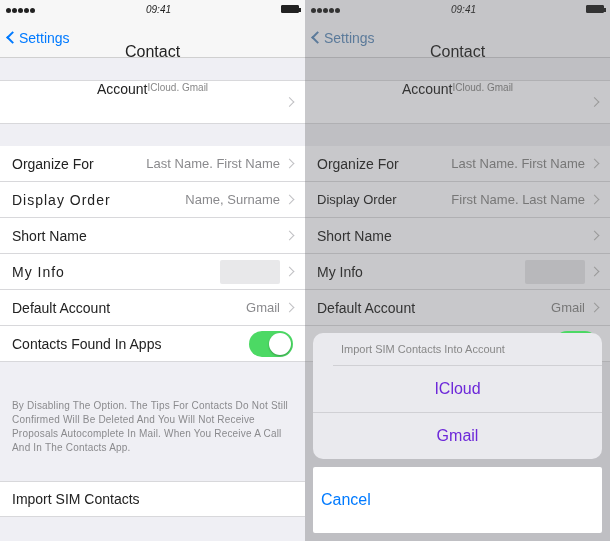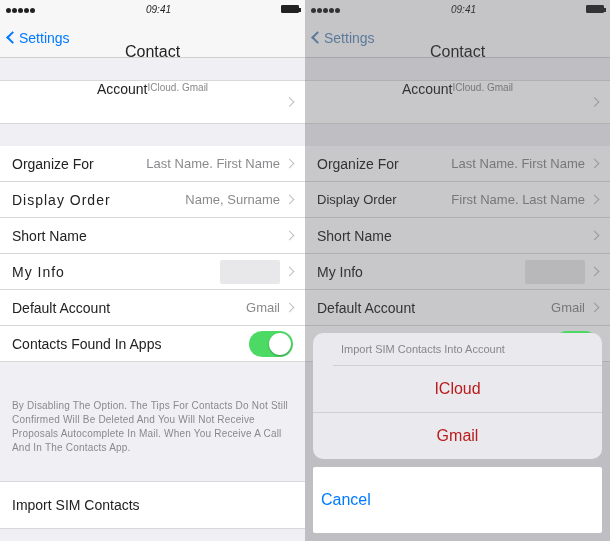--- a/index.html
+++ b/index.html
@@ -36,32 +36,32 @@
     .row .value { color: #8a8a8d; font-size: 13px; display: flex; align-items: center; }
     .screen.right .row .value { color: #777; }
     .chevron-right { display: inline-block; width: 7px; height: 7px; border-right: 1.5px solid #c0c0c3; border-top: 1.5px solid #c0c0c3; transform: rotate(45deg); margin-left: 6px; }
     .screen.right .chevron-right { border-color: #999; }
     .row.account { border-top: 1px solid #d8d8db; }
     .screen.right .row.account { border-top-color: #b0b0b3; }
     .switch { width: 44px; height: 26px; border-radius: 13px; background: #4cd964; position: relative; }
     .switch::after { content: ''; position: absolute; right: 2px; top: 2px; width: 22px; height: 22px; border-radius: 50%; background: #fff; box-shadow: 0 1px 2px rgba(0,0,0,0.3); }
     .footer-text { font-size: 10px; color: #8a8a8d; padding: 8px 12px; line-height: 1.4; letter-spacing: 0.2px; margin-top: 29px; }
     .screen.right .footer-text { color: #777; }
-    .import-row { height: 48px; display: flex; align-items: center; padding: 0 12px; font-size: 14px; color: #222; }
+    .import-row { height: 36px; display: flex; align-items: center; padding: 0 12px; font-size: 14px; color: #222; }
     .screen.left .import-row { background: #fff; border-top: 1px solid #d8d8db; border-bottom: 1px solid #d8d8db; }
     .myinfo-placeholder { width: 60px; height: 24px; background: #e8e8ea; border-radius: 2px; }
     .screen.right .myinfo-placeholder { background: #b8b8bb; }
     .row .right-group { display: flex; align-items: center; margin-left: auto; }
     .tall .right-group { position: absolute; right: 12px; top: 50%; transform: translateY(-50%); }
     .tall { position: relative; }
     
     .sheet-backdrop { position: absolute; left: 0; right: 0; bottom: 0; top: 0; display: flex; flex-direction: column; justify-content: flex-end; padding: 8px; }
     .sheet-group { background: #eaeaee; border-radius: 10px; overflow: hidden; margin-bottom: 8px; }
     .sheet-title { font-size: 11px; color: #888; text-align: left; padding: 10px 8px; border-bottom: 1px solid #d0d0d4; margin-left: 20px; }
-    .sheet-option { text-align: center; padding: 14px 8px; font-size: 16px; color: #b91c1c; border-bottom: 1px solid #d0d0d4; }
+    .sheet-option { text-align: center; padding: 14px 8px; font-size: 16px; color: #6d28d9; border-bottom: 1px solid #d0d0d4; }
     .sheet-option:last-child { border-bottom: none; }
     .sheet-cancel { background: #fff; border-radius: 2px; text-align: left; padding: 24px 8px; font-size: 16px; color: #007aff; font-weight: 500; }
     .display-order-combined { font-size: 13px; color: #555; }
   </style>
 </head>
 <body>
 
 <div class="screen left">
   <div class="statusbar">
     <div class="dots"><span></span><span></span><span></span><span></span><span></span></div>

